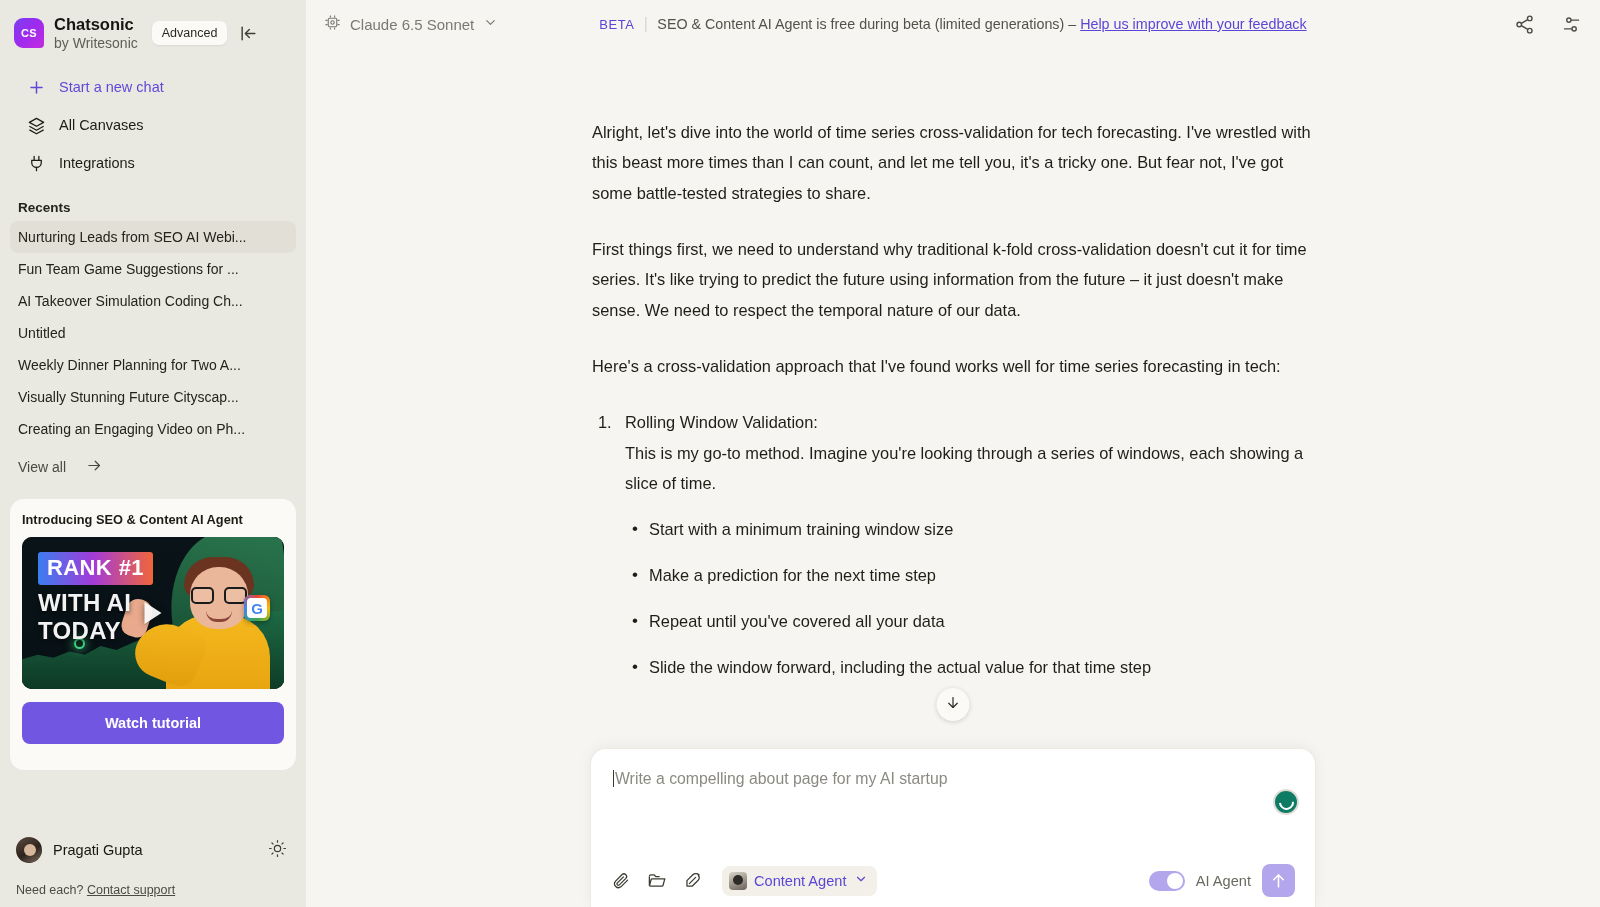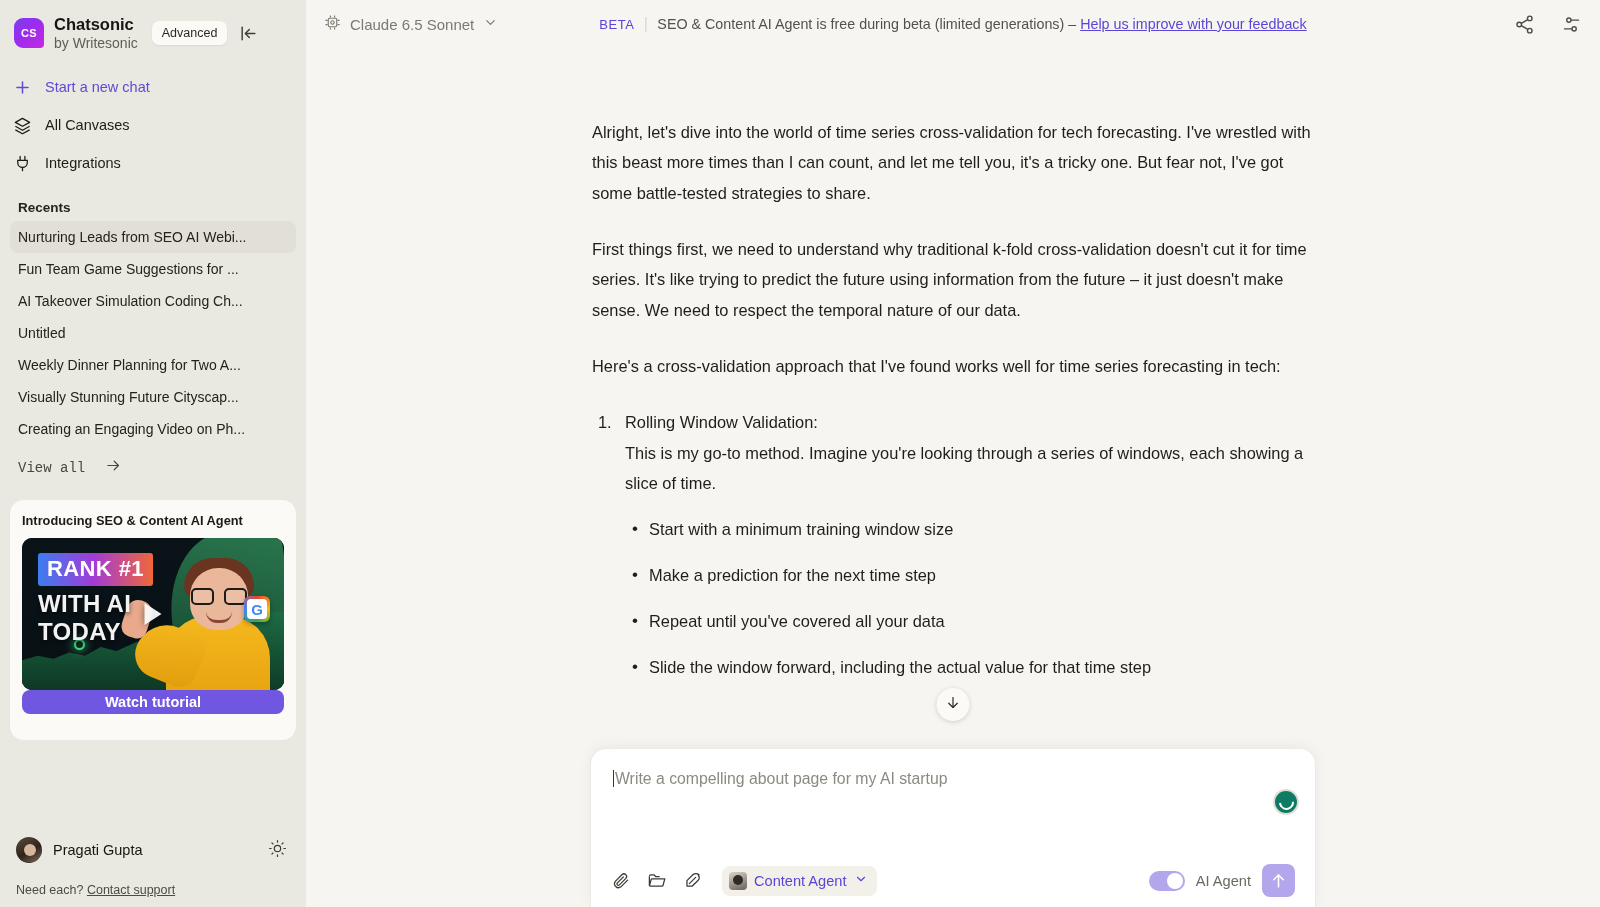--- a/index.html
+++ b/index.html
@@ -38,39 +38,39 @@
     white-space: nowrap;
   }
   .collapse-btn {
     margin-left: 10px; width: 22px; height: 22px; color: #3e3d35;
     display:flex; align-items:center; justify-content:center; cursor: pointer;
   }
 
   .sb-nav { padding: 14px 0 0 0; }
   .nav-item {
     display: flex; align-items: center; gap: 13px;
-    padding: 9px 12px; font-size: 14.5px; color: #1d1c15; cursor: pointer;
+    padding: 9px 26px; font-size: 14.5px; color: #1d1c15; cursor: pointer;
   }
   .nav-item .ico { width: 20px; height: 20px; flex:0 0 20px; display:flex; align-items:center; justify-content:center; }
   .nav-item.accent { color: #6149d8; font-weight: 500; }
 
   .recents-title {
     font-size: 13.5px; font-weight: bold; color: #25241c;
     padding: 18px 18px 6px 18px;
   }
   .recents-list { padding: 0 10px; }
   .recent {
     font-size: 14px; color: #24231b;
     padding: 8px 8px; border-radius: 8px; cursor: pointer;
     white-space: nowrap; overflow: hidden; text-overflow: ellipsis;
   }
   .recent.active { background: #e2e0d6; }
   .view-all {
     display: flex; align-items: center; gap: 20px;
-    font-size: 14px; color: #4a493f; padding: 12px 18px 0 18px; cursor: pointer; font-family: Liberation Mono, monospace;
+    font-size: 14px; color: #4a493f; padding: 12px 18px 0 18px; cursor: pointer;
   }
 
   .promo {
     margin: 22px 10px 0 10px; background: #fbfaf6; border-radius: 14px;
     padding: 13px 12px 26px 12px;
   }
   .promo-title { font-size: 12.8px; font-weight: bold; color: #1c1b14; margin-bottom: 10px; }
   .thumb {
     position: relative; height: 152px; border-radius: 10px; overflow: hidden;
     background: #0b1416;
@@ -158,21 +158,21 @@
     display:flex;align-items:center;justify-content:center;
     font-size:15px; font-weight:bold; color:#4285f4; line-height:1;
   }
   .play {
     position: absolute; left: 50%; top: 50%; transform: translate(-50%,-50%);
     width: 0; height: 0; border-left: 17px solid rgba(255,255,255,.93);
     border-top: 11px solid transparent; border-bottom: 11px solid transparent;
     filter: drop-shadow(0 1px 3px rgba(0,0,0,.5));
   }
   .watch-btn {
-    margin-top: 0; height: 24px; border-radius: 8px;
+    margin-top: 13px; height: 42px; border-radius: 8px;
     background: #7056e0; color: #fff; font-size: 14.5px; font-weight: bold;
     display: flex; align-items: center; justify-content: center; cursor: pointer;
   }
 
   .sb-footer { margin-top: auto; padding: 0 16px 10px 16px; }
   .user-row { display:flex; align-items:center; gap: 11px; padding: 14px 0 0 0; }
   .avatar {
     width: 26px; height: 26px; border-radius: 50%;
     background: linear-gradient(150deg,#5b4a3e,#2d241d 55%,#7d6a5c);
     flex: 0 0 26px; border: 1px solid rgba(0,0,0,.12);

